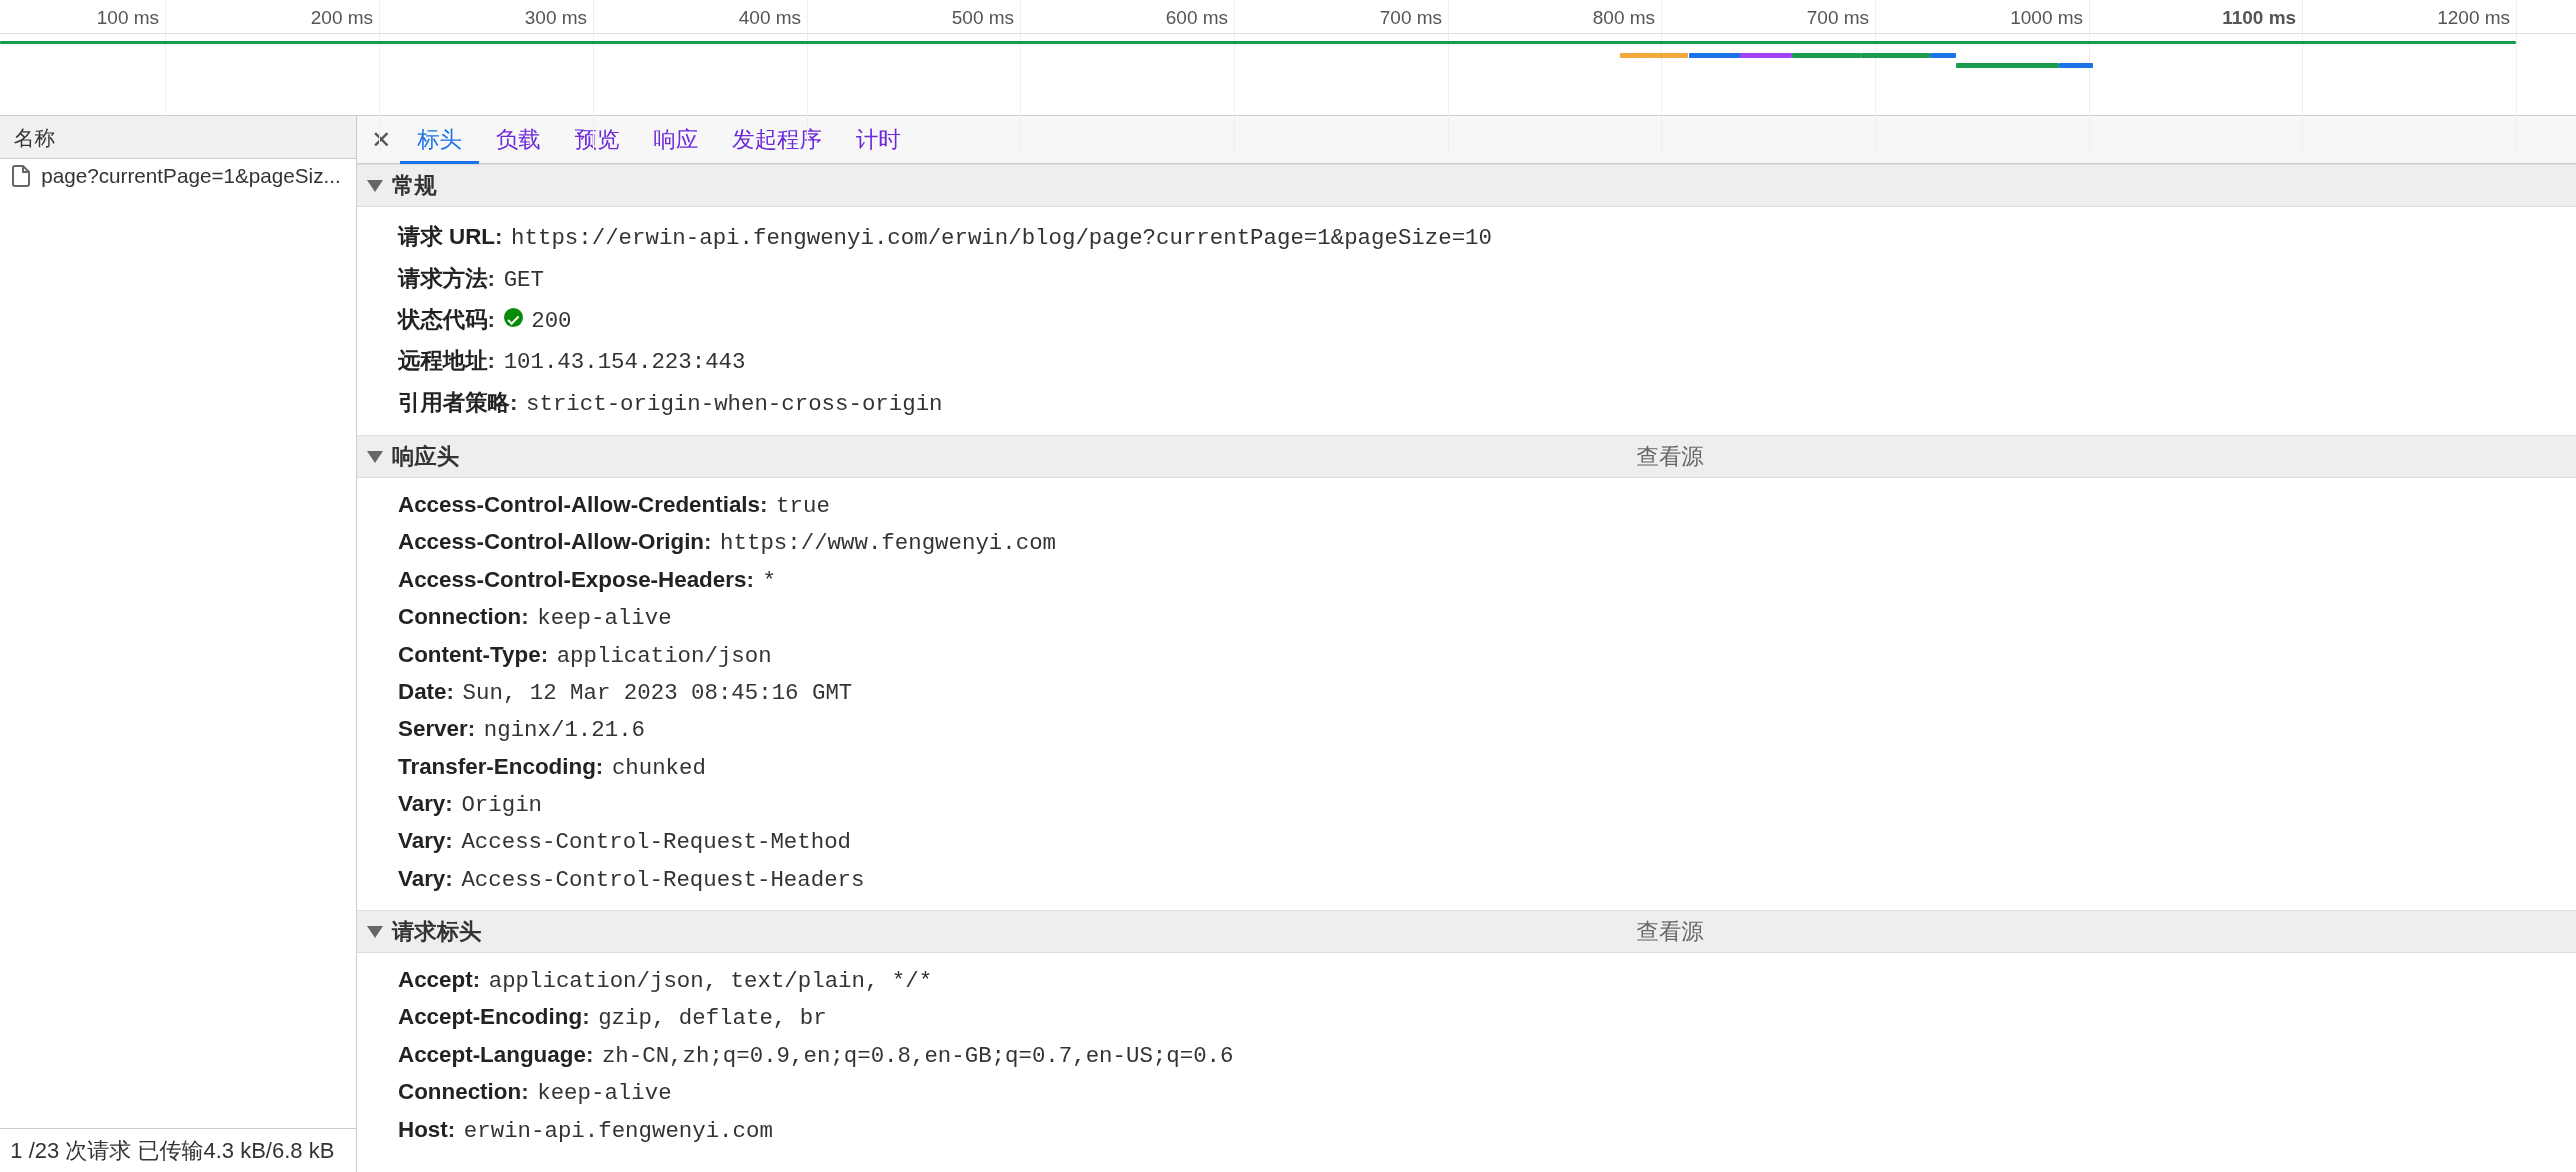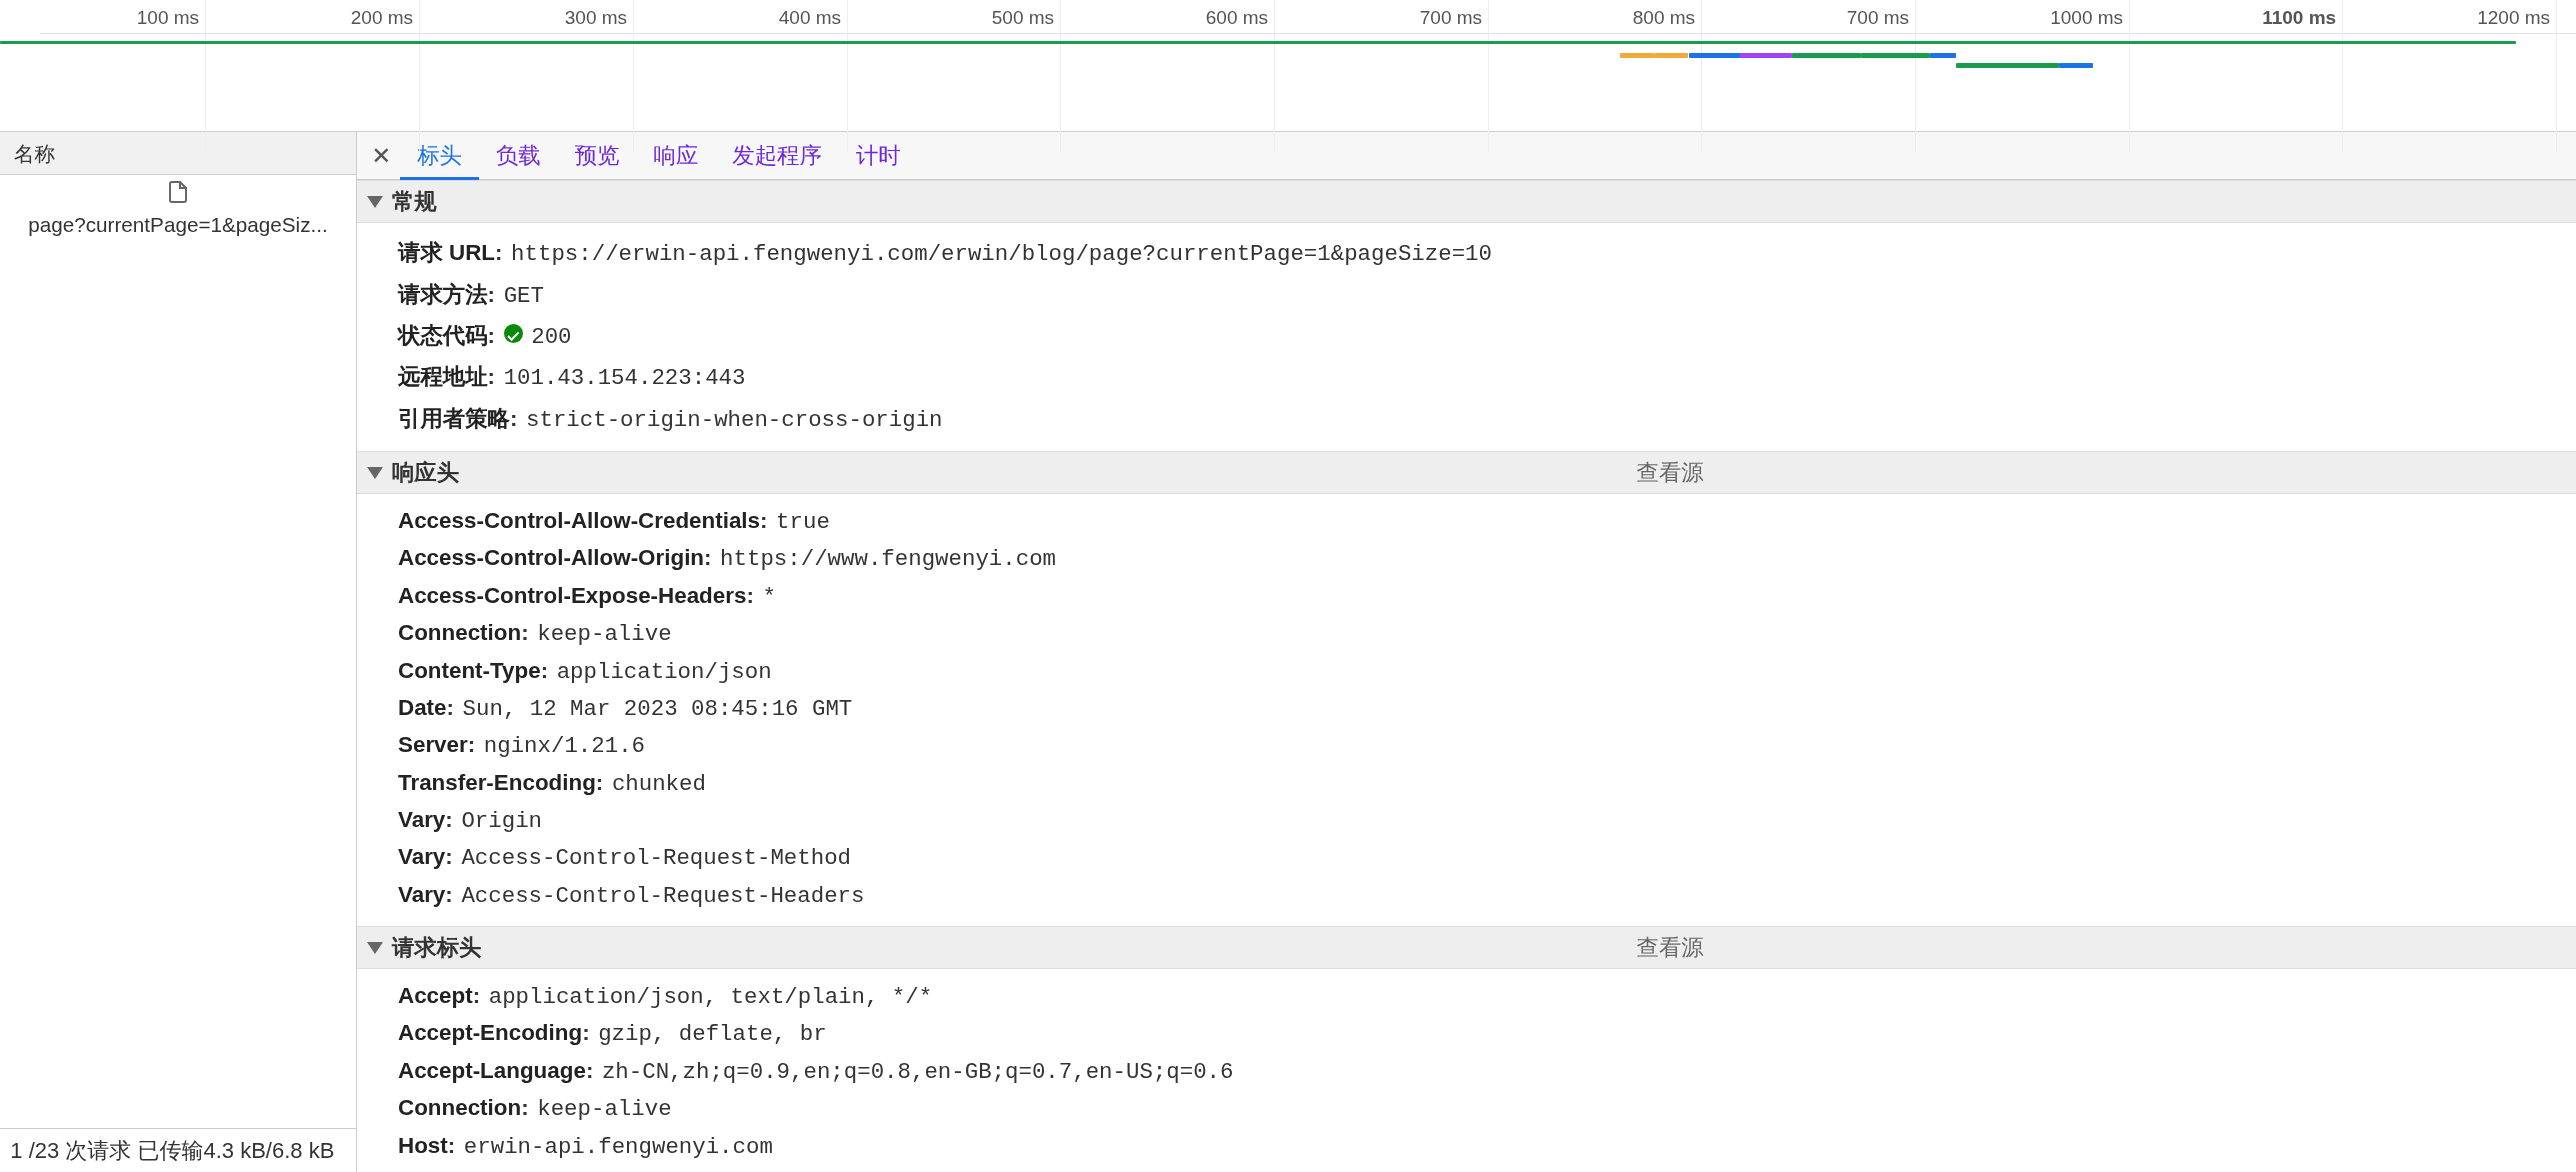--- a/index.html
+++ b/index.html
@@ -1,33 +1,33 @@
 <!DOCTYPE html>
 <html style="font-size:13.8px"><head>
 <meta charset="utf-8">
 <style>
 * { box-sizing: border-box; margin: 0; padding: 0; }
 body { font-family: -apple-system, BlinkMacSystemFont, "Segoe UI", Arial, sans-serif; font-size: 20.7px; color: #333; background: #fff; width: 2576px; height: 1173px; overflow: hidden; display: flex; flex-direction: column; }
 
 
-.timeline { height: 132px; border-bottom: 0.9px solid #ccc; position: relative; padding-left: 40px; }
+.timeline { height: 116px; border-bottom: 0.9px solid #ccc; position: relative; }
 .tick-row { height: 34px; position: relative; border-bottom: 0.9px solid #e0e0e0; }
 .tick { position: absolute; top: 0; height: 34px; font-size: 19px; color: #555; }
 .tick .label { position: absolute; top: 6.9px; right: 6.9px; }
 .tick .line { position: absolute; top: 0; right: 0; width: 0.9px; height: 152px; background: #eee; }
 .track { position: absolute; left: 0; right: 0; top: 41px; height: 6.9px; }
 .seg { position: absolute; height: 5.2px; border-radius: 0.9px; }
 .track2 { position: absolute; left: 0; right: 0; top: 53px; height: 8.6px; }
 
 
 .main { flex: 1; display: flex; min-height: 0; }
 .sidebar { width: 357px; border-right: 0.9px solid #ccc; display: flex; flex-direction: column; }
 .sidebar-header { height: 43px; line-height: 43px; padding: 0 13.8px; font-size: 20.7px; color: #333; background: #f1f1f1; border-bottom: 0.9px solid #ccc; }
 .req-list { flex: 1; overflow: hidden; }
-.req-row { display: flex; align-items: center; gap: 8.6px; padding: 5.2px 8.6px; font-size: 20.7px; color: #333; white-space: nowrap; overflow: hidden; text-overflow: ellipsis; cursor: pointer; flex-direction: column; }
+.req-row { display: flex; align-items: center; gap: 8.6px; padding: 5.2px 8.6px; font-size: 20.7px; color: #333; white-space: nowrap; overflow: hidden; text-overflow: ellipsis; cursor: pointer; }
 .req-row .file-icon { flex-shrink: 0; }
 .sidebar-footer { border-top: 0.9px solid #ccc; padding: 6.9px 10.3px; font-size: 22px; color: #333; background: #fff; white-space: nowrap; overflow: hidden; }
 
 .details { flex: 1; display: flex; flex-direction: column; min-width: 0; }
 .tabs { display: flex; align-items: center; height: 48px; border-bottom: 0.9px solid #ccc; background: #f7f7f7; padding-left: 5.2px; }
 .close-btn { width: 38px; height: 38px; display: flex; align-items: center; justify-content: center; cursor: pointer; color: #555; font-size: 24px; }
 .tab { padding: 0 17px; height: 48px; display: flex; align-items: center; font-size: 22.4px; color: #6d28d9; cursor: pointer; }
 .tab.active { color: #1a73e8; border-bottom: 3.4px solid #1a73e8; padding-top: 3.4px; }
 
 .panel { flex: 1; overflow-y: auto; }

